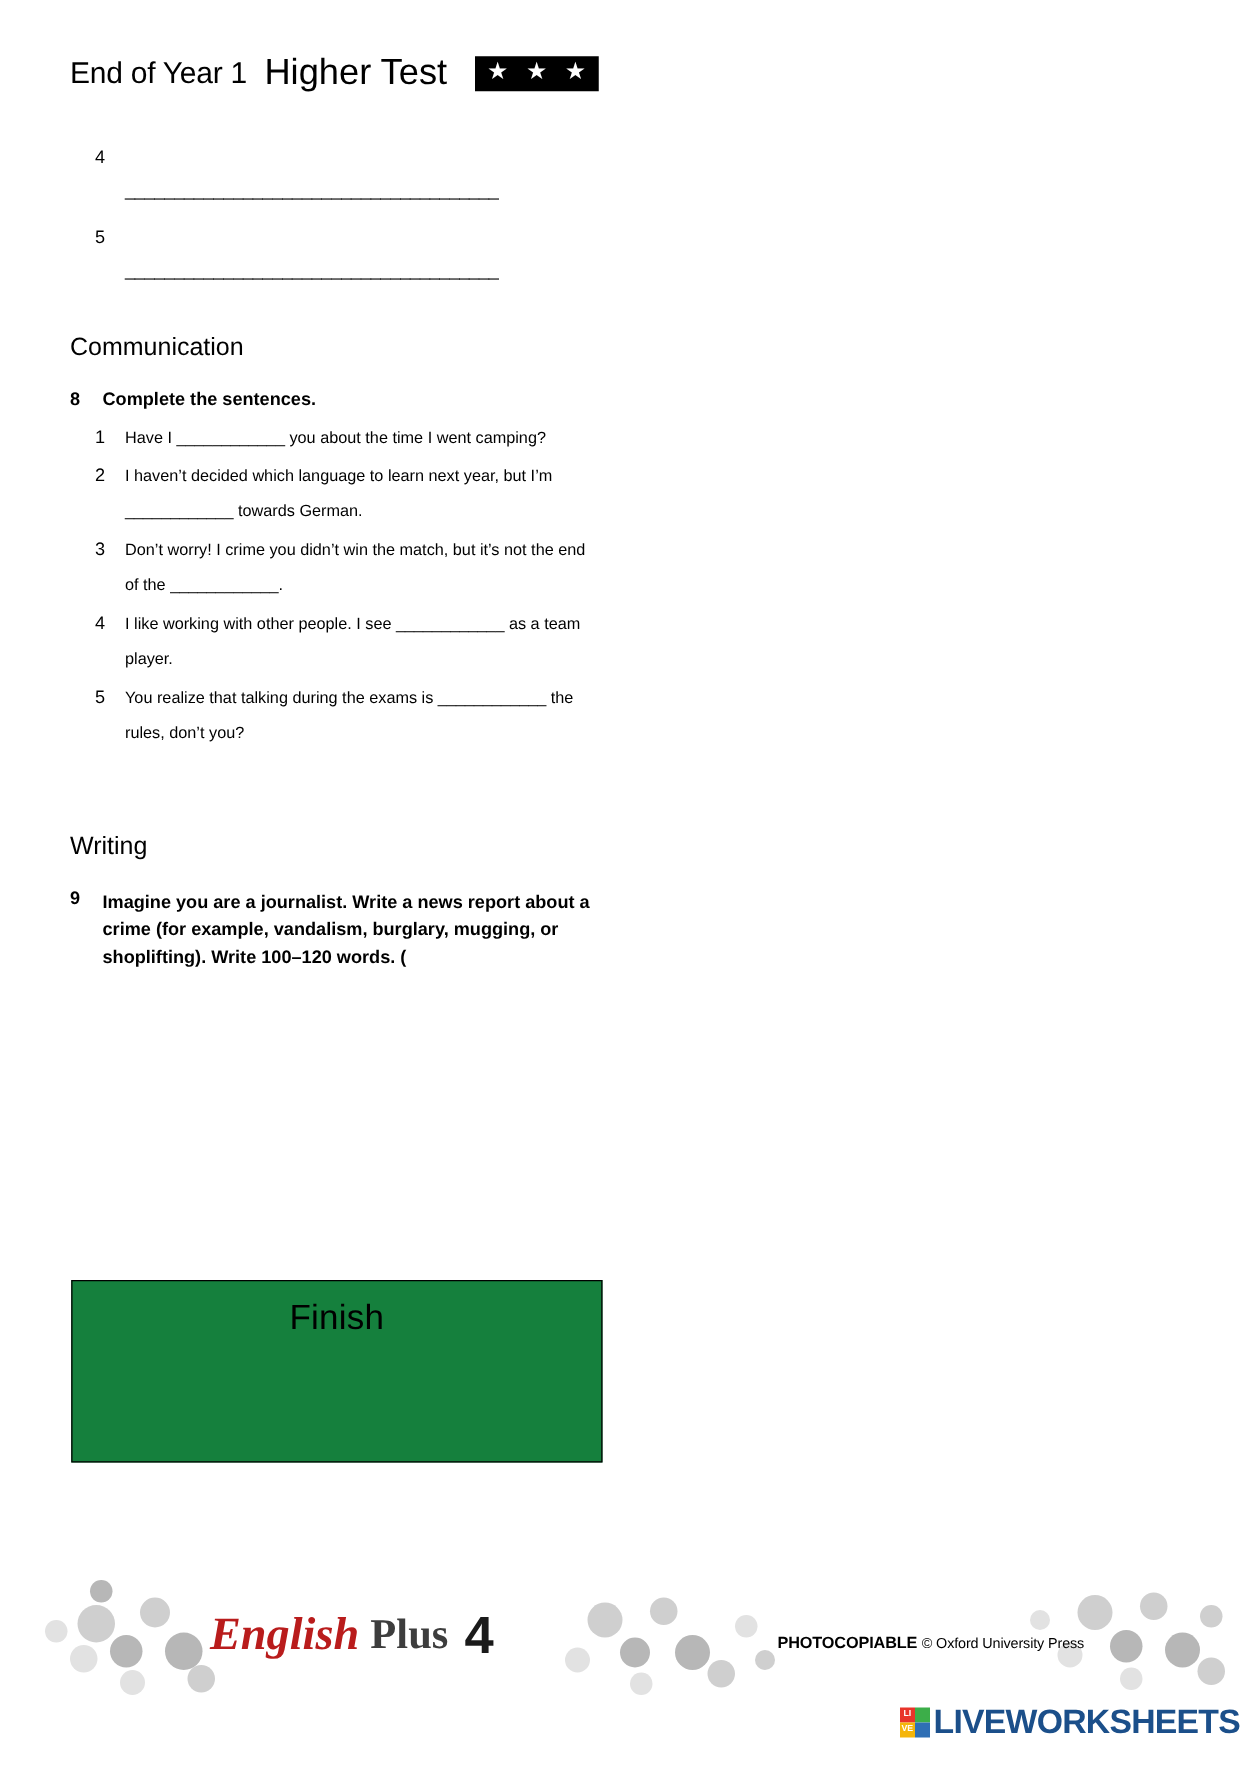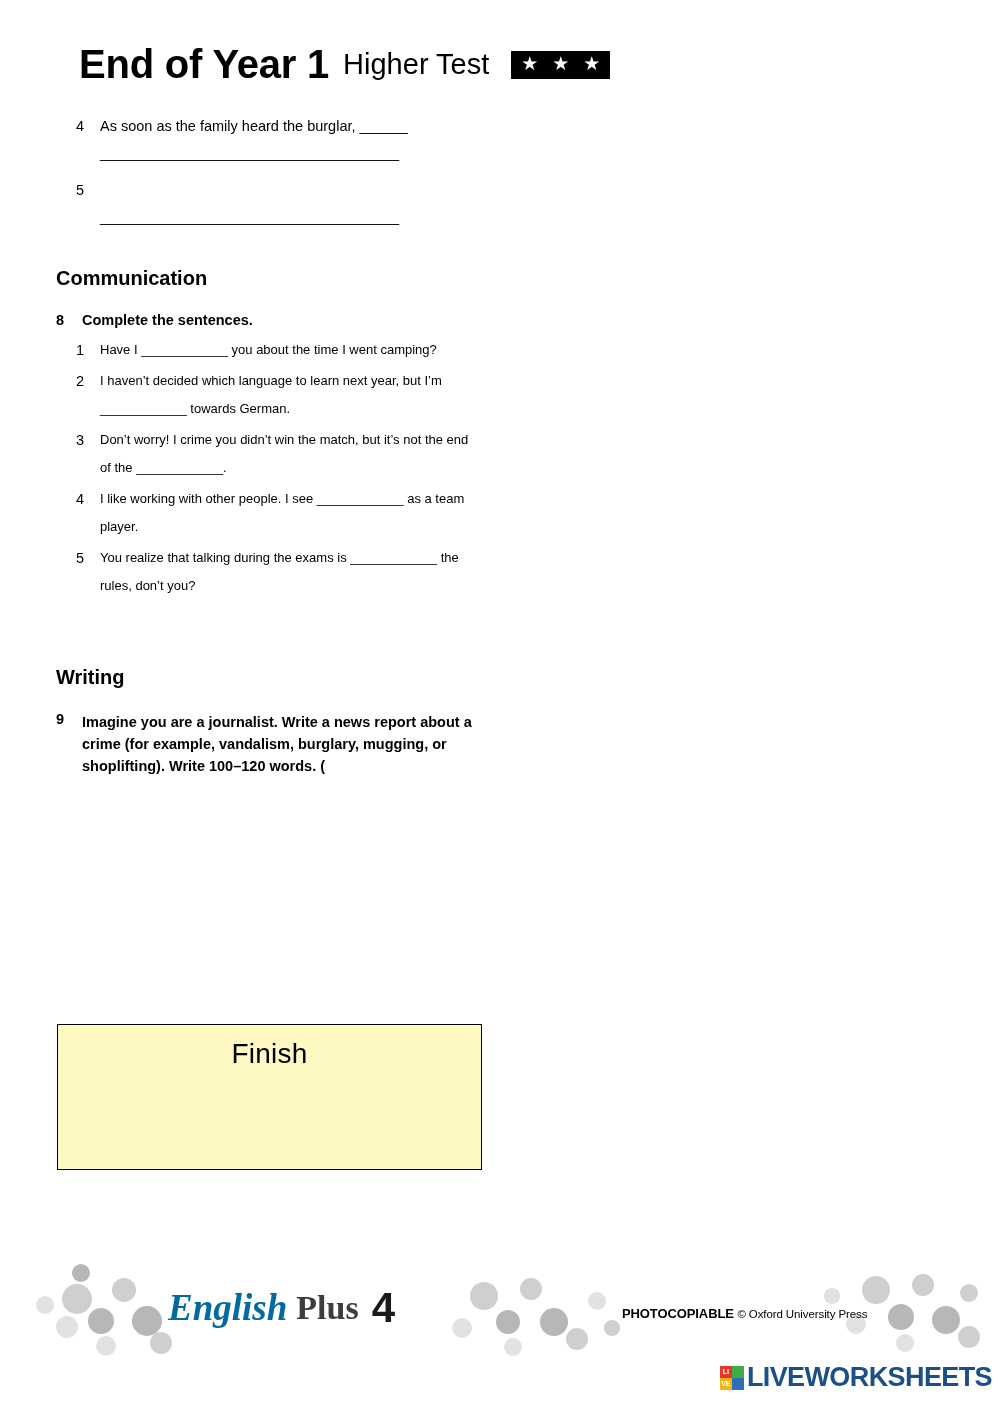--- a/index.html
+++ b/index.html
@@ -20,24 +20,23 @@
   
   .page-header {
     position: absolute;
     left: 56px;
     top: 42px;
     display: flex;
     align-items: center;
     gap: 14px;
   }
   .title-bold {
-    font-size: 40px;
-    font-weight: bold;
+    font-size: 24px;
+    font-weight: normal;
     letter-spacing: -0.2px;
-    margin-left: 23px;
   }
   .title-reg {
     font-size: 29px;
     font-weight: normal;
   }
   .stars-box {
     background: #000000;
     color: #ffffff;
     padding: 4px 10px 6px 10px;
     display: flex;
@@ -79,21 +78,21 @@
     line-height: 24px;
     letter-spacing: -0.2px;
   }
   .gap-sm { margin-top: 12px; }
 
   
   .section-heading {
     position: absolute;
     left: 56px;
     font-size: 20px;
-    font-weight: bold;
+    font-weight: normal;
   }
   #communication-heading { top: 267px; }
   #writing-heading { top: 666px; }
 
   
   .ex-block {
     position: absolute;
     left: 56px;
   }
   .ex-head {
@@ -138,21 +137,21 @@
   }
 
   
   .finish-box {
     position: absolute;
     left: 57px;
     top: 1024px;
     width: 425px;
     height: 146px;
     border: 1.5px solid #000000;
-    background: #fef9c3;
+    background: #15803d;
   }
   .finish-label {
     text-align: center;
     font-size: 28px;
     margin-top: 13px;
     letter-spacing: 0.2px;
   }
 
   
   .footer {
@@ -183,21 +182,21 @@
     top: 24px;
     display: flex;
     align-items: center;
     gap: 9px;
   }
   .brand-eng {
     font-family: "Liberation Serif", serif;
     font-size: 37px;
     font-weight: bold;
     font-style: italic;
-    color: #0369a1;
+    color: #b91c1c;
   }
   .brand-plus {
     font-family: "Liberation Serif", serif;
     font-size: 34px;
     font-weight: bold;
     color: #3d3d3d;
     text-align: center;
   }
   .brand-num {
     font-family: "Liberation Sans", sans-serif;
@@ -265,21 +264,20 @@
     <span>★</span>
     <span>★</span>
     <span>★</span>
   </span>
 </div>
 
 <div class="carryover">
   <div>
     <div class="q-row">
       <span class="q-num">4</span>
-      <span class="q-text">As soon as the family heard the burglar, ______</span>
     </div>
     <div class="rule-line">______________________________________</div>
   </div>
   <div class="gap-sm">
     <div class="q-row">
       <span class="q-num">5</span>
     </div>
     <div class="rule-line">______________________________________</div>
   </div>
 </div>

